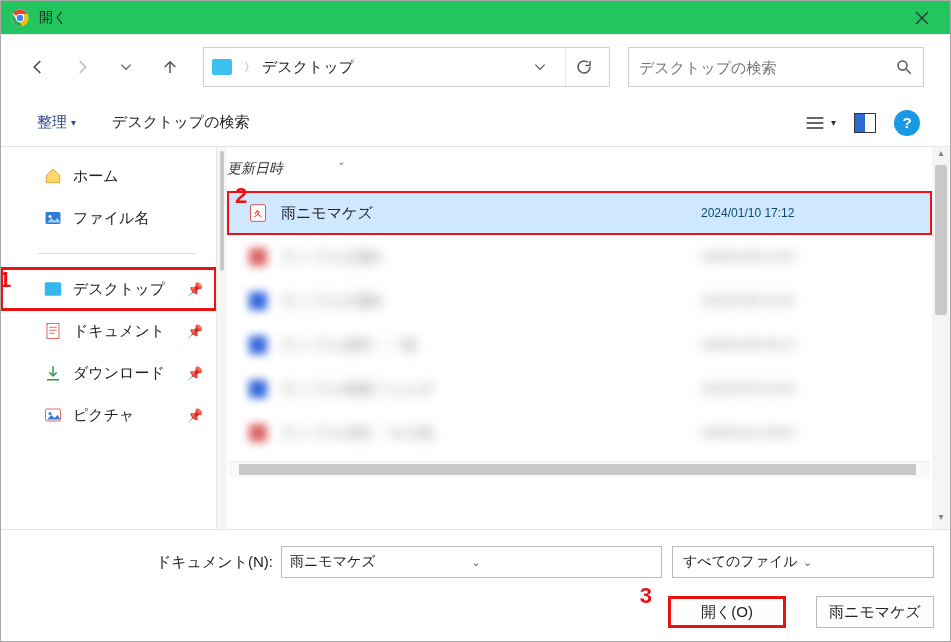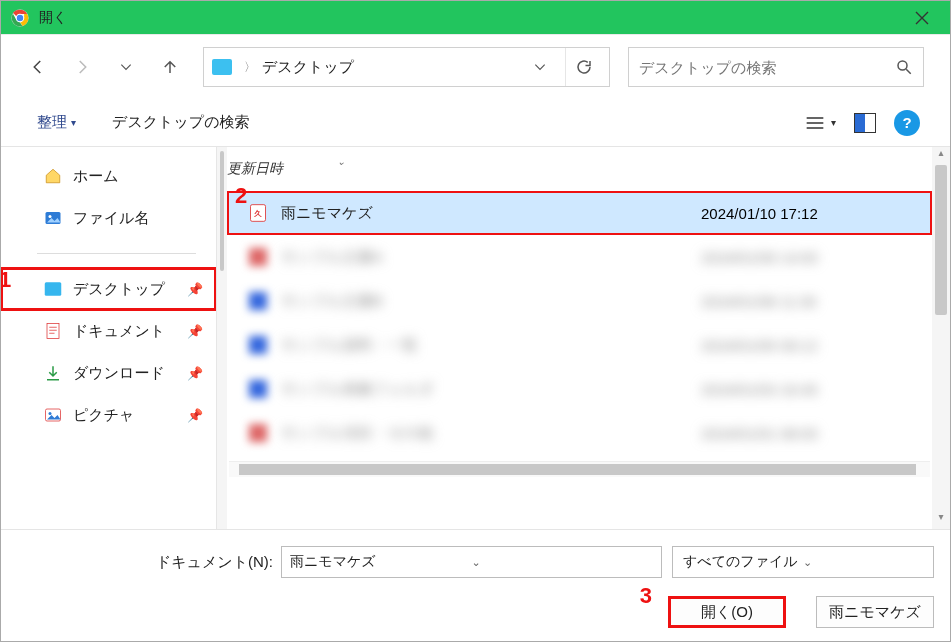--- a/index.html
+++ b/index.html
@@ -49,21 +49,21 @@
 
   .files { flex:1; display:flex; flex-direction:column; position:relative; min-width:0;}
   .colhead { height:44px; display:flex; align-items:center; font-size:14px; color:#333;}
   .colhead .c1 { width:500px; padding-left:56px;}
   .colhead .c2 { flex:1; position:relative;font-style:italic;}
   .colhead .sortmark { position:absolute; top:-4px; left:110px; font-size:10px; color:#777;}
   .filerow { height:44px; display:flex; align-items:center; border:2px solid transparent; padding-left:18px;}
   .filerow.selected { background:#cfe8ff; border:2px solid #e11;}
   .filerow .ficon { width:22px; height:22px; margin-right:12px; display:flex; align-items:center; justify-content:center;}
   .filerow .fname { width:420px; font-size:15px;}
-  .filerow .fdate { font-size:15px; color:#000000;}
+  .filerow .fdate { font-size:12px; color:#0c4a6e;}
   .filerow.blurred .fname, .filerow.blurred .fdate { filter: blur(6px); color:#888;}
   .filerow.blurred .ficon { filter: blur(4px); }
   .files .hscroll { height:16px; background:#f9f9f9; border-top:1px solid #eee; margin:6px 2px 0 2px; position:relative;}
   .files .hscroll .thumb { position:absolute; left:10px; right:14px; top:2px; bottom:2px; background:#c8c8c8;}
   .files-scroll { width:18px; background:#f5f5f5; display:flex; flex-direction:column;}
   .files-scroll .sbtn { height:18px; text-align:center; font-size:10px; color:#888;}
   .files-scroll .strack { flex:1; position:relative;}
   .files-scroll .sthumb { position:absolute; left:3px; right:3px; top:0; height:150px; background:#c8c8c8; border-radius:2px;}
 
   

